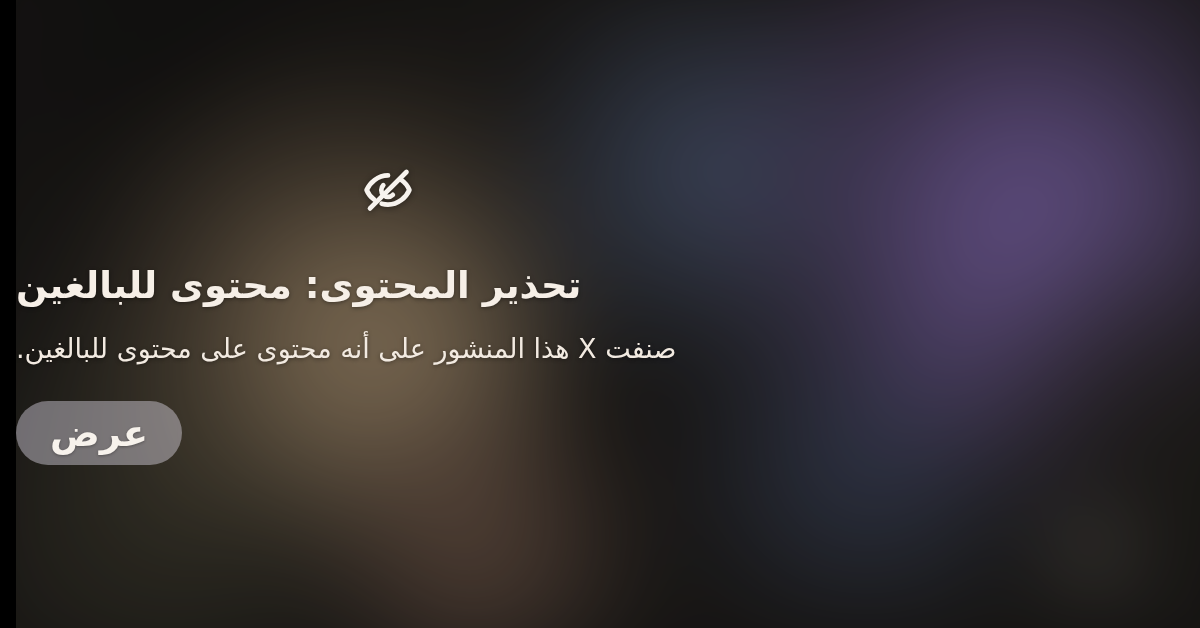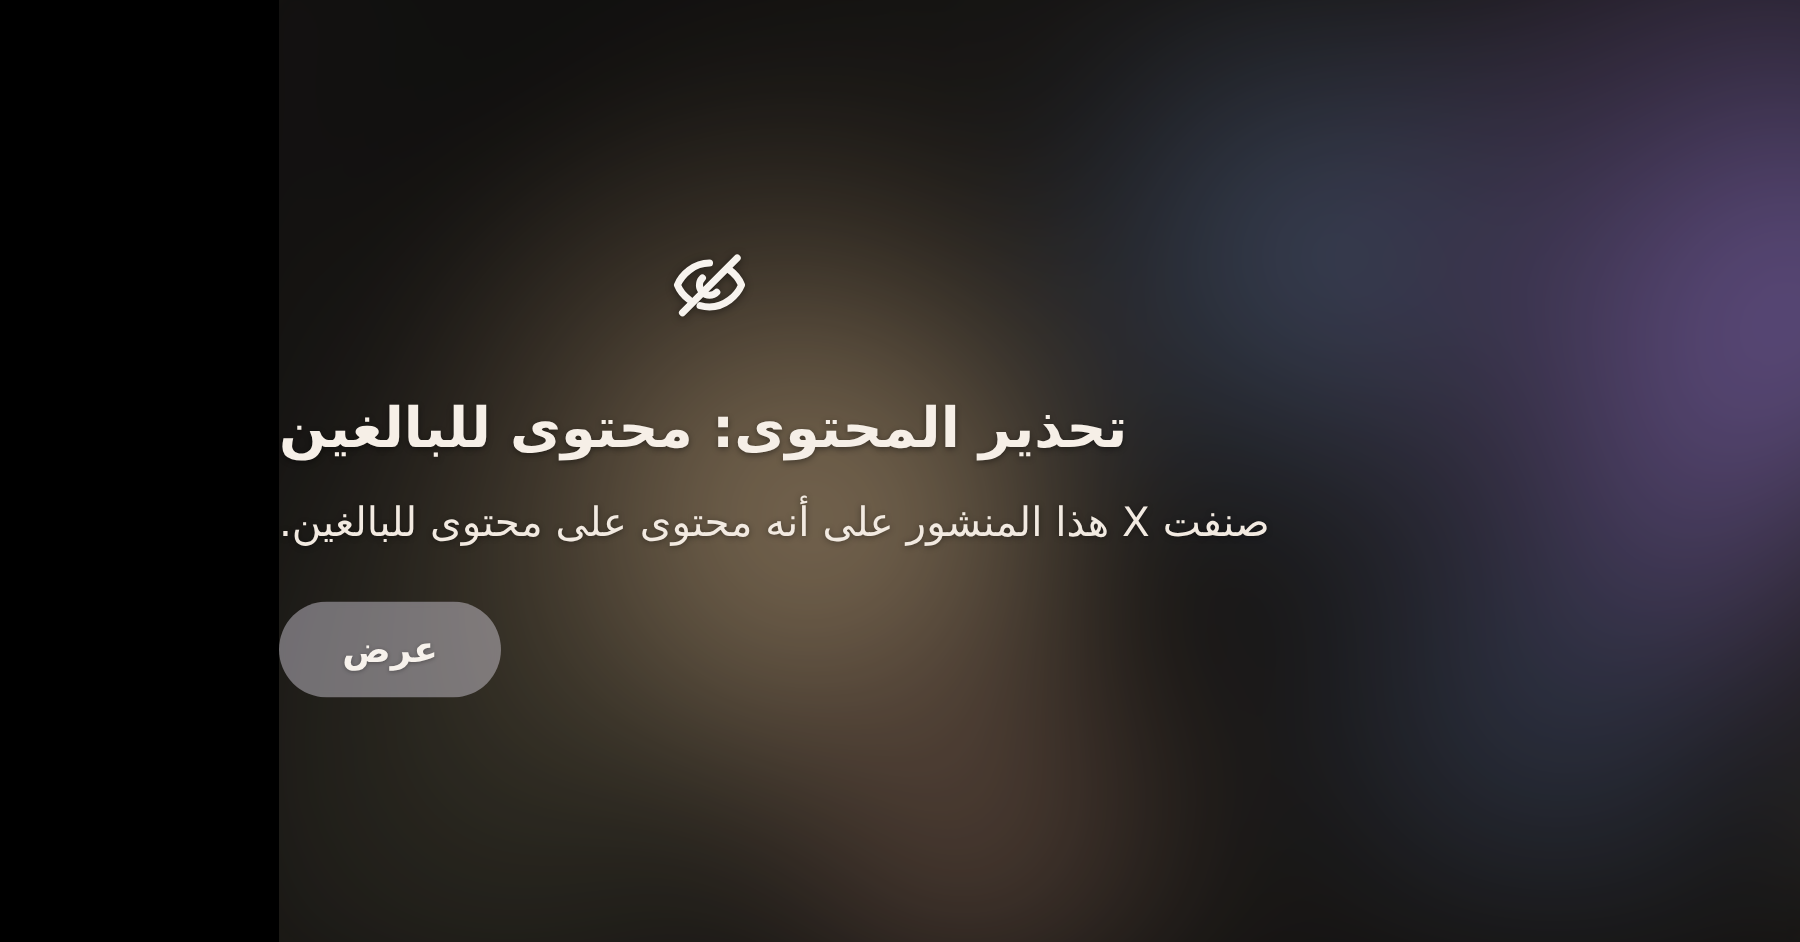--- a/index.html
+++ b/index.html
@@ -3,21 +3,21 @@
 <meta charset="utf-8">
 <style>
   html, body {
     margin: 0;
     padding: 0;
     background: #000;
   }
 
   #screen {
     position: relative;
-    width: 1014px;
+    width: 1184px;
     height: 628px;
     overflow: hidden;
     font-family: "DejaVu Sans", "Liberation Sans", sans-serif;
     background: #141312;
   }
 
   
   .bg-layer {
     position: absolute;
     inset: -80px;
@@ -167,21 +167,21 @@
     padding: 0 34px;
     box-sizing: border-box;
     display: inline-flex;
     align-items: center;
     justify-content: center;
     border: none;
     border-radius: 999px;
     background: rgba(240, 236, 250, 0.40);
     color: #f7f2ec;
     font-family: inherit;
-    font-size: 24px;
+    font-size: 37px;
     font-weight: 700;
     cursor: pointer;
     text-shadow: 0 1px 3px rgba(0, 0, 0, 0.30);
     backdrop-filter: blur(2px);
   }
 </style>
 </head>
 <body>
 
 <div id="screen">

